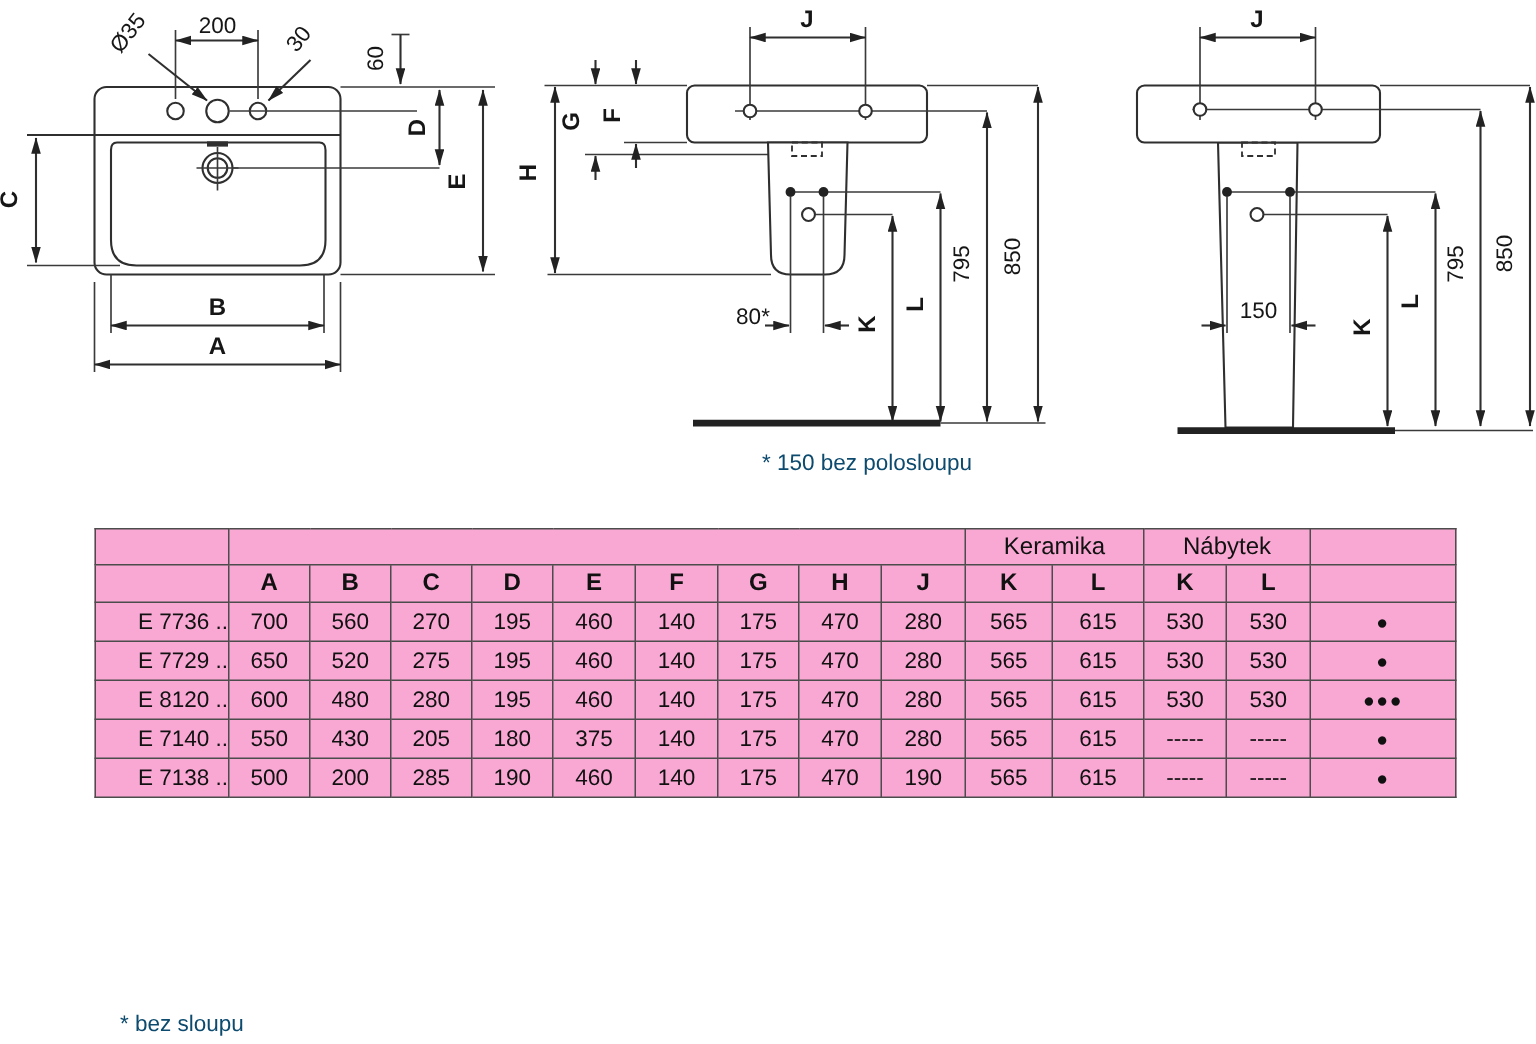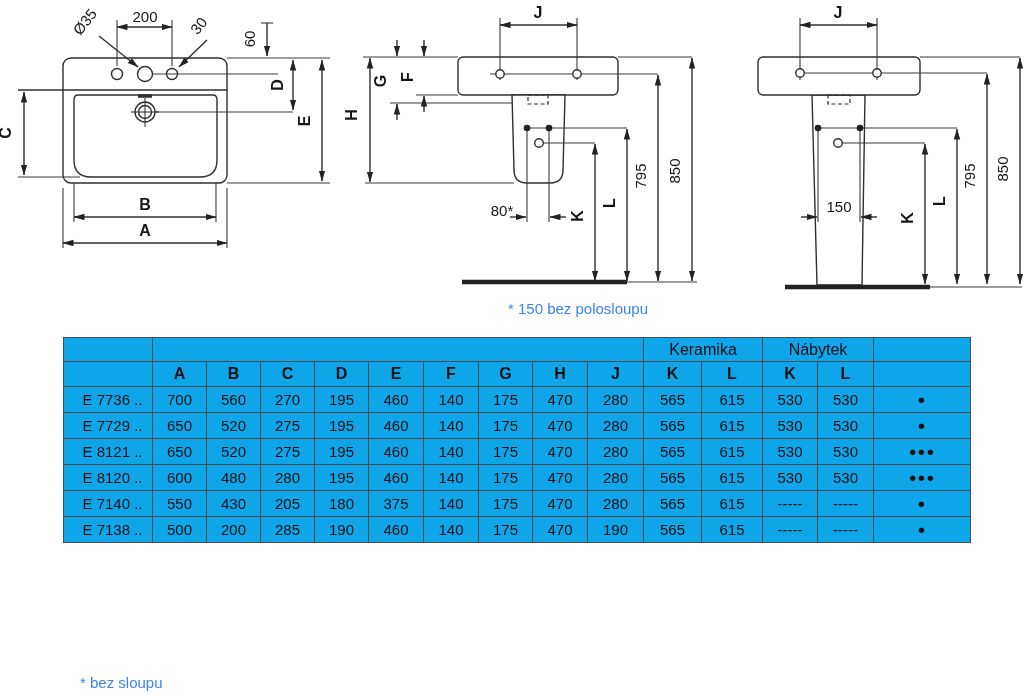--- a/index.html
+++ b/index.html
@@ -8,28 +8,28 @@
   svg{position:absolute;overflow:visible;}
   svg .ln{stroke:#2f2f2f;stroke-width:1.4;fill:none;}
   svg .thin{stroke:#3a3a3a;stroke-width:1.1;fill:none;}
   svg .thick{stroke:#222;stroke-width:4.5;fill:none;}
   svg .dash{stroke:#2f2f2f;stroke-width:1.2;fill:none;stroke-dasharray:4 2.5;}
   svg .fillw{fill:#ffffff;}
   svg .filld{fill:#222;stroke:none;}
   svg text{fill:#161616;}
   .dl{font:bold 16px "Liberation Sans",sans-serif;}
   .dn{font:15px "Liberation Sans",sans-serif;}
-  .note{position:absolute;font:15px "Liberation Sans",sans-serif;color:#3b82f6;}
-  table.spec{position:absolute;left:63px;top:337px;border-collapse:collapse;table-layout:fixed;
-             font:15px "Liberation Sans",sans-serif;color:#111;background:#0ea5e9;}
+  .note{position:absolute;font:15px "Liberation Sans",sans-serif;color:#0c4a6e;}
+  table.spec{position:absolute;left:63px;top:352px;border-collapse:collapse;table-layout:fixed;
+             font:15px "Liberation Sans",sans-serif;color:#111;background:#f9a8d4;}
   table.spec td,table.spec th{border:1.6px solid #4c4c4c;text-align:center;padding:0;
              height:25px;line-height:25px;font-weight:normal;white-space:nowrap;overflow:hidden;}
   table.spec tr.hdr td,table.spec tr.hdr th{height:23px;line-height:23px;font-size:16px;}
   table.spec tr.letters th{font-weight:bold;font-size:16px;height:24px;line-height:24px;}
-  table.spec td.model{text-align:center;padding-left:9px;}
+  table.spec td.model{text-align:right;padding-left:9px;}
   table.spec td.dots{font-size:13px;letter-spacing:1px;color:#111;}
 </style>
 </head>
 <body>
 
 <div id="page">
 
   <svg style="left:0;top:0" width="340" height="262" viewBox="0 0 340 262">
     <defs>
       <marker id="ma" markerUnits="userSpaceOnUse" markerWidth="11" markerHeight="7" refX="10.5" refY="3.2" orient="auto-start-reverse">
@@ -277,37 +277,20 @@
           <td>175</td>
           <td>470</td>
           <td>280</td>
           <td>565</td>
           <td>615</td>
           <td>530</td>
           <td>530</td>
           <td class="dots">●</td>
         </tr>
         <tr>
-          <td class="model">E 8121 ..</td>
-          <td>650</td>
-          <td>520</td>
-          <td>275</td>
-          <td>195</td>
-          <td>460</td>
-          <td>140</td>
-          <td>175</td>
-          <td>470</td>
-          <td>280</td>
-          <td>565</td>
-          <td>615</td>
-          <td>530</td>
-          <td>530</td>
-          <td class="dots">●●●</td>
-        </tr>
-        <tr>
           <td class="model">E 8120 ..</td>
           <td>600</td>
           <td>480</td>
           <td>280</td>
           <td>195</td>
           <td>460</td>
           <td>140</td>
           <td>175</td>
           <td>470</td>
           <td>280</td>

